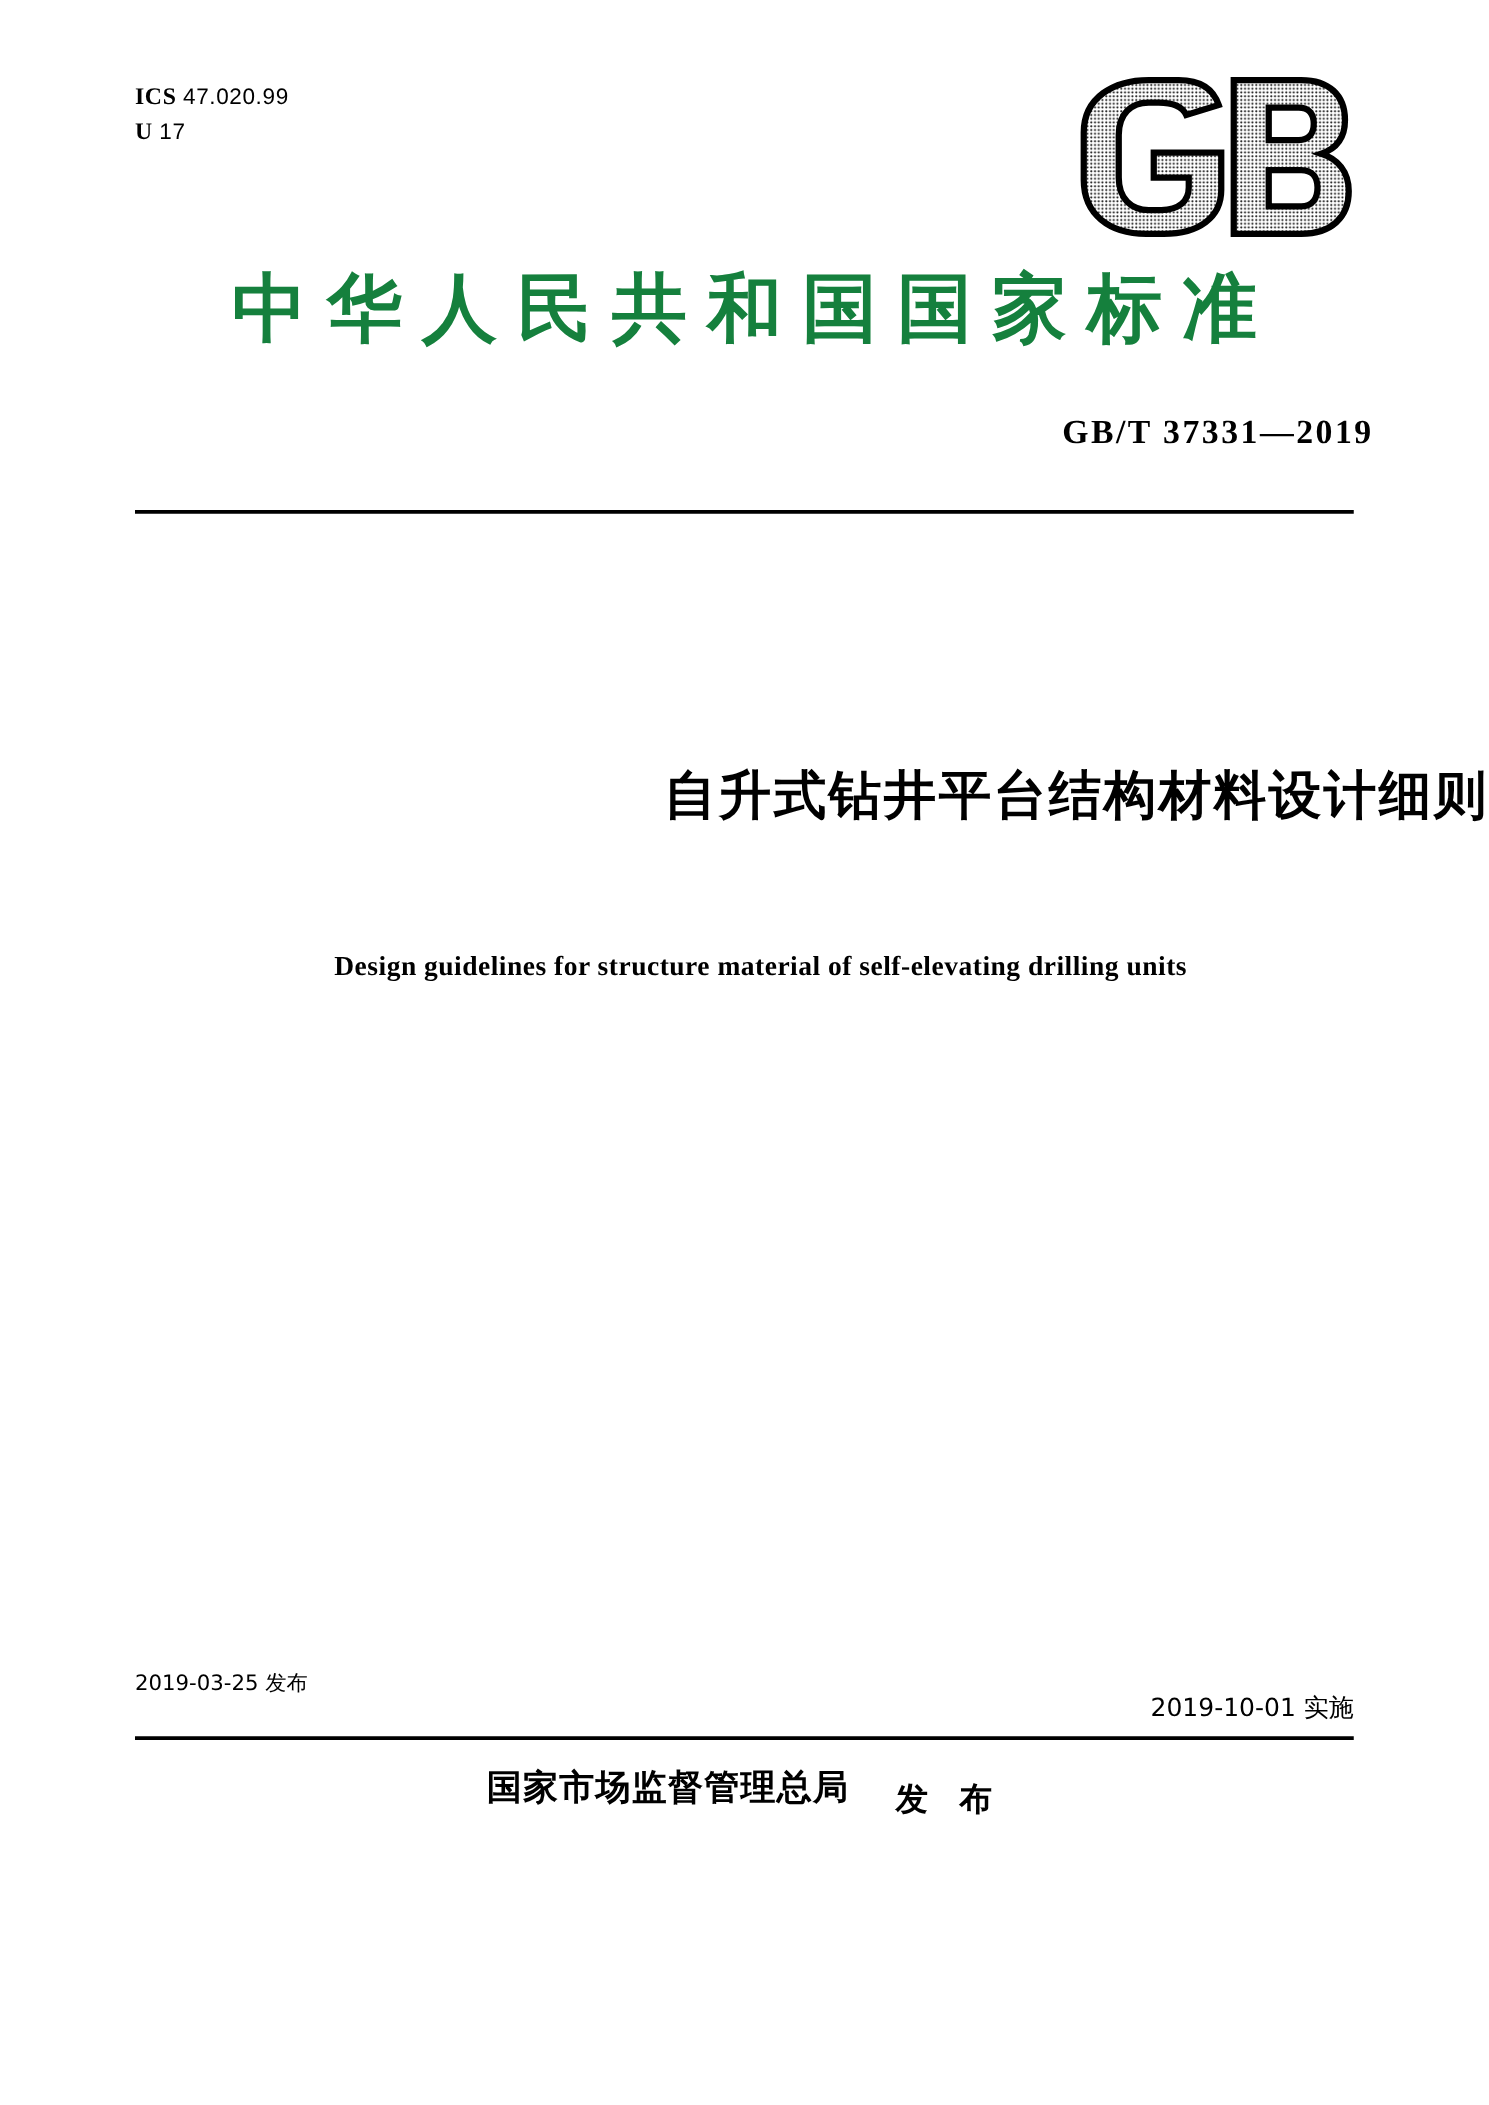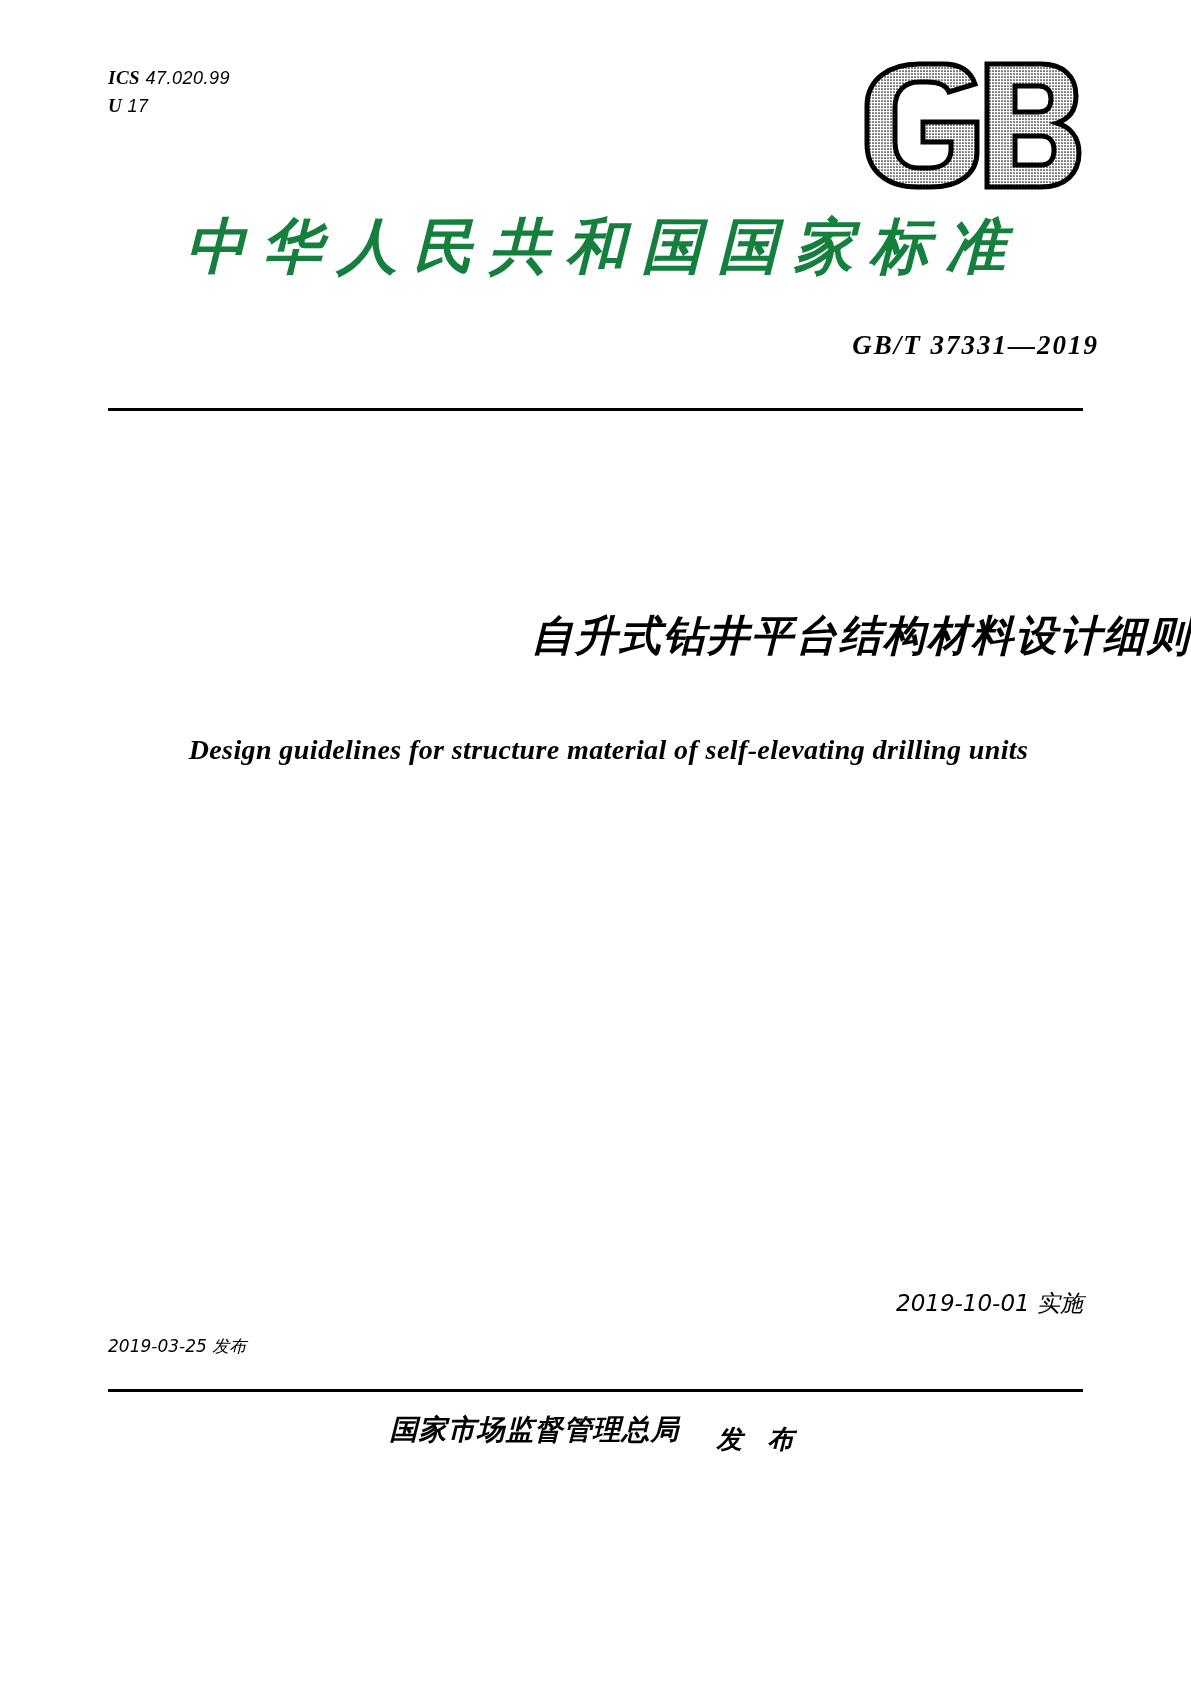--- a/index.html
+++ b/index.html
@@ -14,21 +14,20 @@
     font-family: "Liberation Sans", sans-serif;
     color: #000000;
     overflow: hidden;
   }
 
   .page {
     position: absolute;
     left: 0; top: 0;
     width: 1191px;
     height: 1684px;
-    font-style: italic;
   }
 
   
   .ics-block {
     position: absolute;
     left: 108px;
     top: 64px;
     line-height: 1.45;
   }
   .ics-line {
@@ -109,46 +108,46 @@
     font-family: "DejaVu Sans", sans-serif;
     font-weight: bold;
     font-size: 42px;
     letter-spacing: 2px;
     white-space: nowrap;
   }
   .doc-title-en {
     position: absolute;
     left: 0;
     right: 0;
-    top: 734px;
+    top: 760px;
     text-align: center;
     font-family: "Liberation Serif", serif;
     font-weight: bold;
-    font-size: 28px;
+    font-size: 22px;
     letter-spacing: 0.4px;
     white-space: nowrap;
     padding-left: 26px;
   }
 
   
   .date-issue {
     position: absolute;
     left: 108px;
     top: 1335px;
     font-family: "DejaVu Sans", sans-serif;
     font-size: 17px;
     font-weight: normal;
     white-space: nowrap;
   }
   .date-impl {
     position: absolute;
     right: 108px;
-    top: 1288px;
-    font-family: "DejaVu Sans", sans-serif;
-    font-size: 23px;
+    top: 1353px;
+    font-family: "DejaVu Sans", sans-serif;
+    font-size: 20px;
     font-weight: normal;
     white-space: nowrap;
   }
 
   
   .issuer {
     position: absolute;
     left: 0;
     right: 0;
     top: 1404px;

